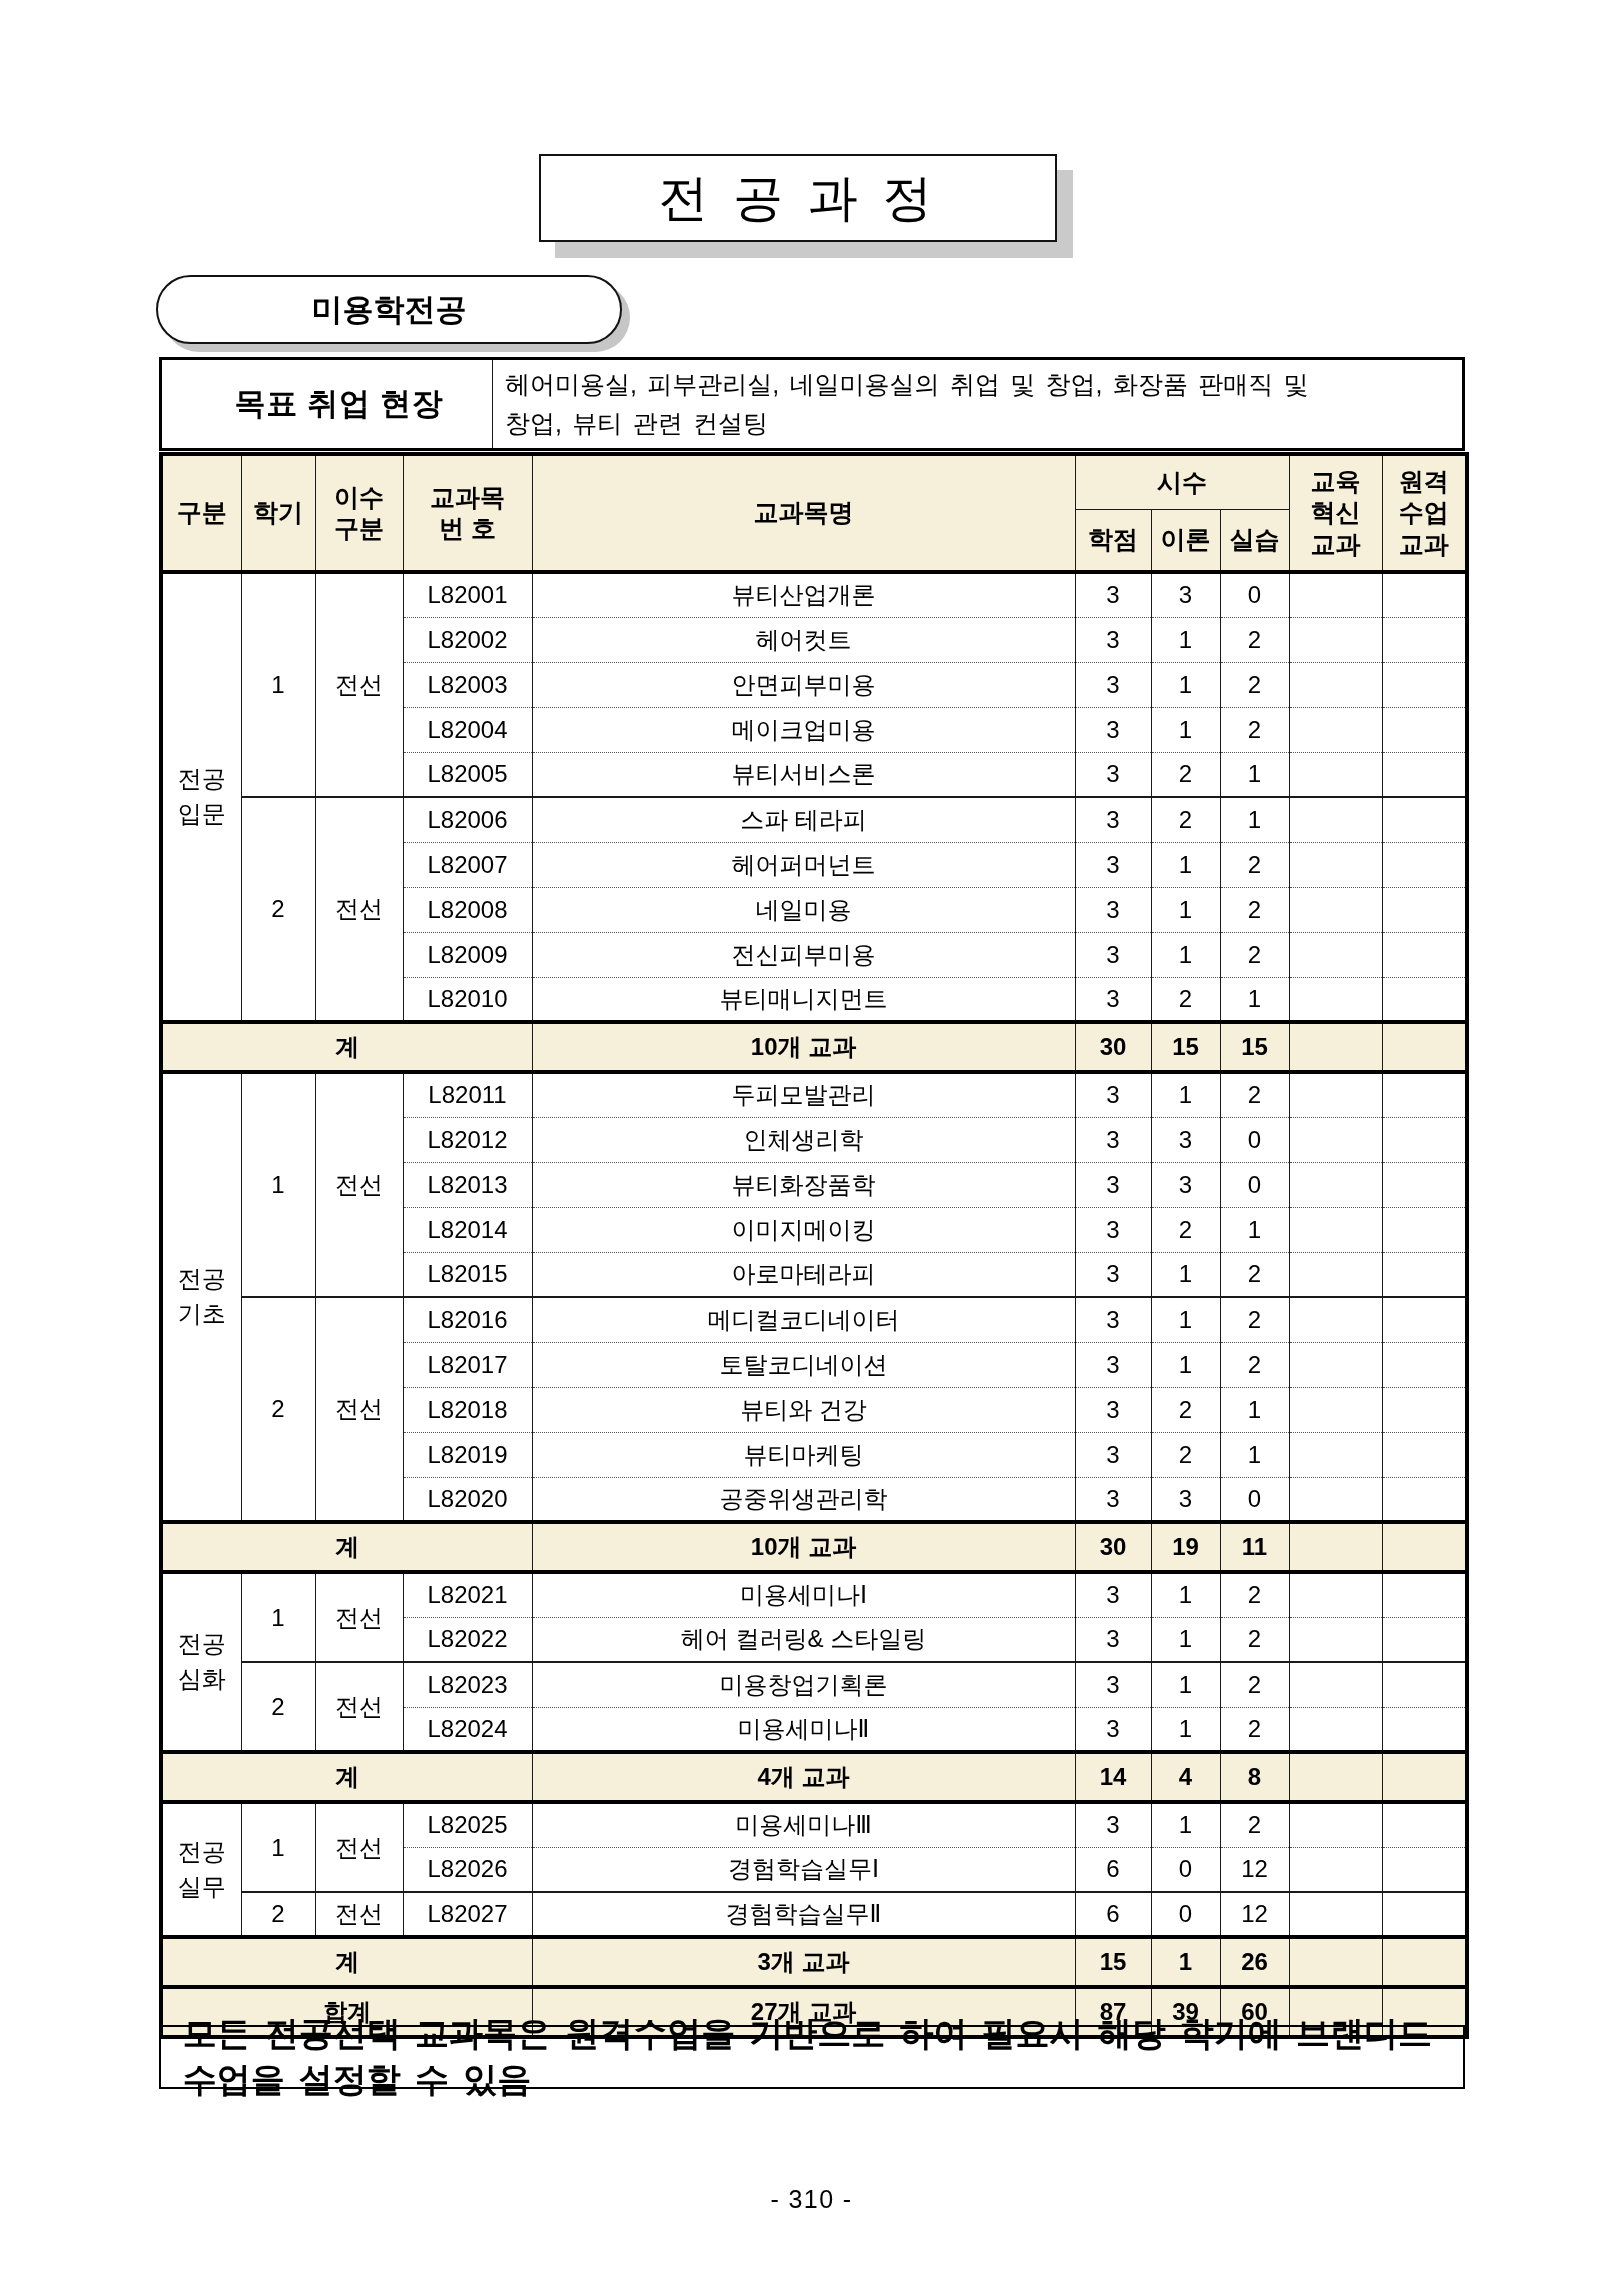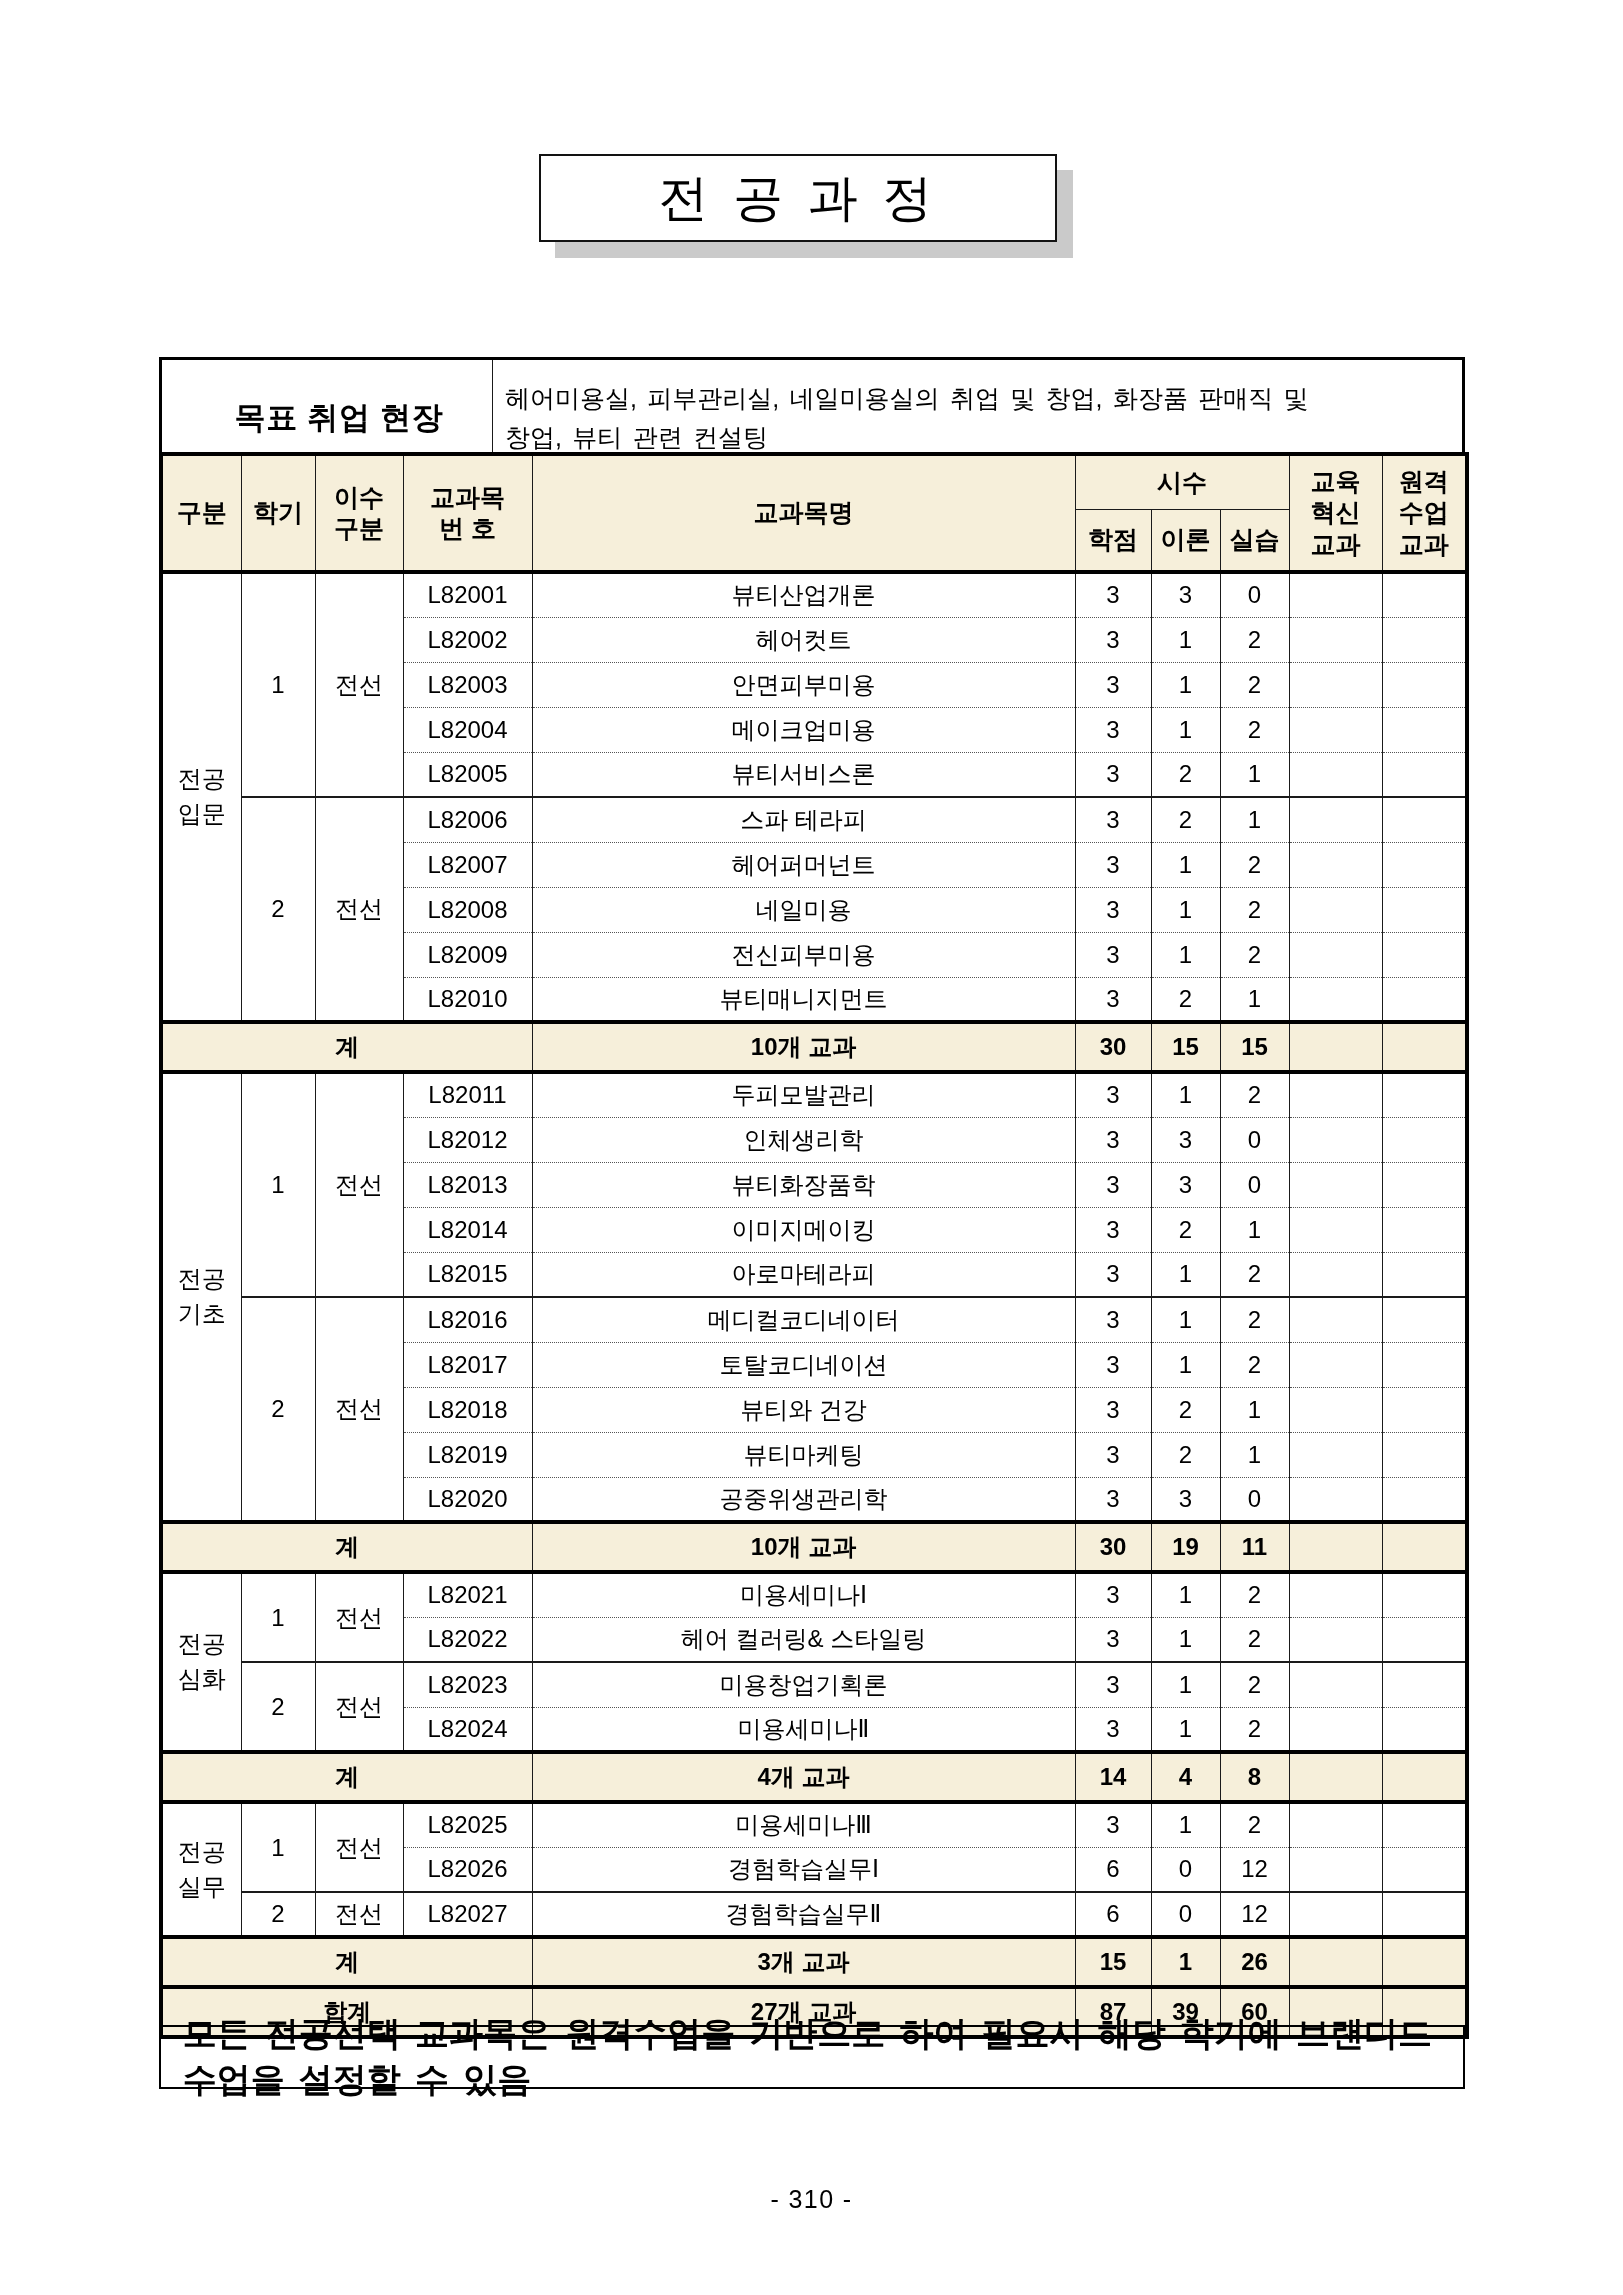--- a/index.html
+++ b/index.html
@@ -47,21 +47,21 @@
   }
   .target-table td { border: 1.4px solid #1a1a1a; vertical-align: middle; }
   .target-label-cell {
     width: 332px; height: 83px;
     text-align: center; font-size: 31px; font-weight: bold;
     letter-spacing: 0.7px;
     padding-left: 25px;
   }
   .target-desc-cell {
     text-align: left; font-size: 25px; line-height: 1.55;
-    padding: 19px 12px; word-spacing: 3.4px;
+    padding: 5px 12px; word-spacing: 3.4px;
   }
 
   
   .main-table {
     position: absolute; left: 159px; top: 452px;
     width: 1306px;
     border-collapse: collapse; table-layout: fixed;
     border: 4px solid #000;
     background: #fff;
   }
@@ -109,20 +109,23 @@
 </style>
 </head>
 <body>
 
 <div class="page">
 
   <div class="title-box">
     <span class="title-text">전 공 과 정</span>
   </div>
 
+  <div class="major-badge">
+    <span class="badge-text">미용학전공</span>
+  </div>
 
   <table class="target-table">
     <colgroup>
         <col style="width:332px">
         <col>
       </colgroup>
     <tbody>
         <tr>
       <td class="target-label-cell">목표 취업 현장</td>
       <td class="target-desc-cell">

